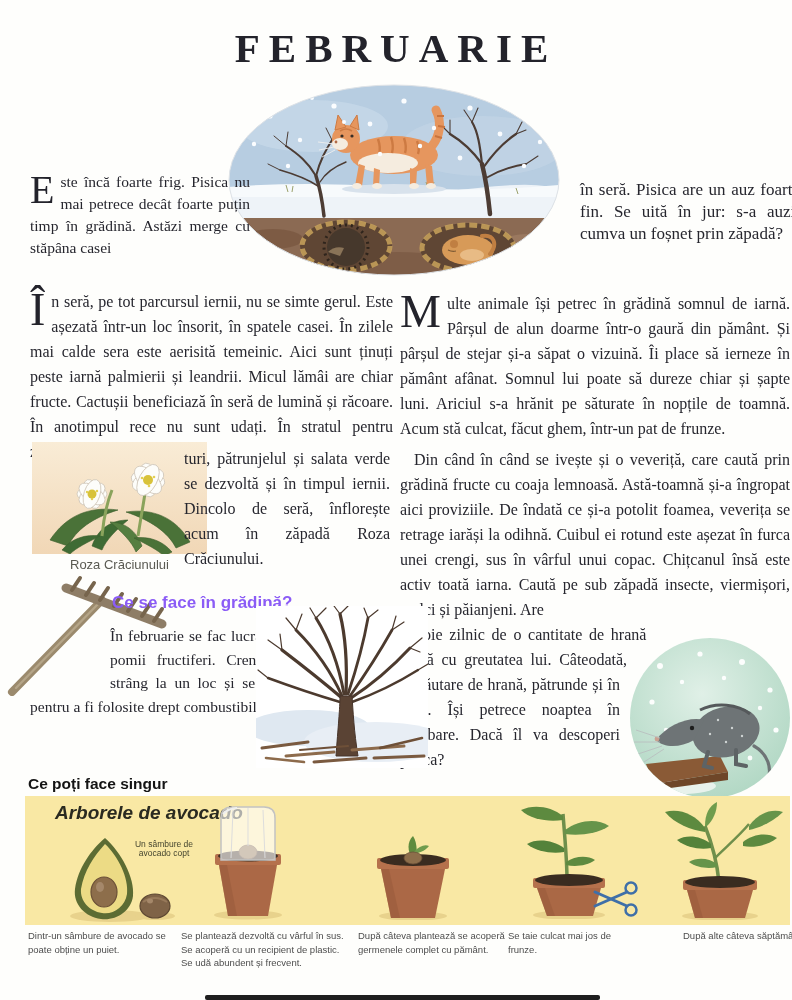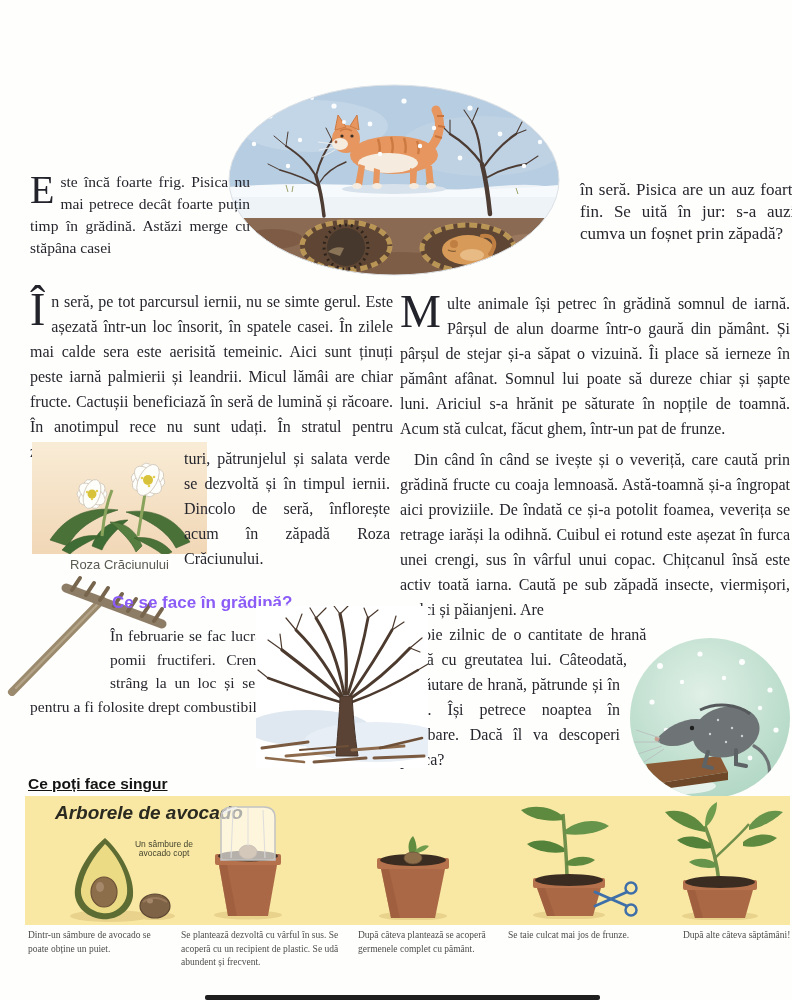--- a/index.html
+++ b/index.html
@@ -24,37 +24,38 @@
   .para-b1{margin-top:6px;text-indent:14px;}
   .para-b2{margin-top:0;}
   .shrew-float{float:right;width:160px;height:160px;margin:16px 0 4px 10px;shape-outside:circle(50%);}
   .shrew-circle{width:160px;height:160px;border-radius:50%;overflow:hidden;
                 background:radial-gradient(circle at 45% 35%, #e0f0e7, #b4d9c6 75%, #a3cdb8);}
   .rake-fig{left:2px;top:566px;width:175px;height:130px;}
   .garden-h{left:112px;top:593px;font-size:17px;font-weight:bold;color:#8b5cf6;margin:0;}
   .garden-para{left:30px;top:624px;width:317px;font-size:15.5px;line-height:23.5px;}
   .rake-spacer{float:left;width:80px;height:48px;}
   .tree-fig{left:256px;top:606px;width:172px;height:162px;}
-  .diy-h{left:28px;top:775px;font-size:15.5px;font-weight:bold;color:#141414;margin:0;text-decoration:underline;}
+  .diy-h{left:28px;top:775px;font-size:15.5px;font-weight:bold;color:#141414;margin:0;}
   .band{left:25px;top:796px;width:765px;height:129px;background:#f9e8a4;}
   .band-title{position:absolute;left:30px;top:6px;font-size:19px;font-weight:bold;font-style:italic;color:#2a2a20;}
   .band-item{position:absolute;}
   .seed-label{left:118px;top:840px;width:92px;font-size:8.5px;line-height:9px;text-align:center;color:#45452f;}
   .captions-row .cap{position:absolute;top:929px;font-size:9.5px;line-height:13.5px;color:#4d4d4d;
-                     font-family:Liberation Serif, serif;}
+                     font-family:Liberation Sans, sans-serif;}
   .cap1{left:28px;width:140px;} .cap2{left:181px;width:172px;} .cap3{left:358px;width:148px;}
   .cap4{left:508px;width:122px;} .cap5{left:643px;width:123px;margin-left:40px;}
   .next-edge{left:205px;top:995px;width:395px;height:5px;background:#1f1f1f;border-radius:2px;}
   p{margin:0;}
 </style>
 </head>
 <body>
 
 <div class="page">
 
+  <h1 class="title">FEBRUARIE</h1>
 
   <div class="abs" style="left:228px;top:84px;width:332px;height:192px;">
     <svg width="332" height="192" viewBox="0 0 332 192">
       <defs>
           <clipPath id="oval">
             <ellipse cx="166" cy="96" rx="165" ry="95"></ellipse>
           </clipPath>
         </defs>
       <g clip-path="url(#oval)">
         <rect width="332" height="192" fill="#b7cde1"></rect>

